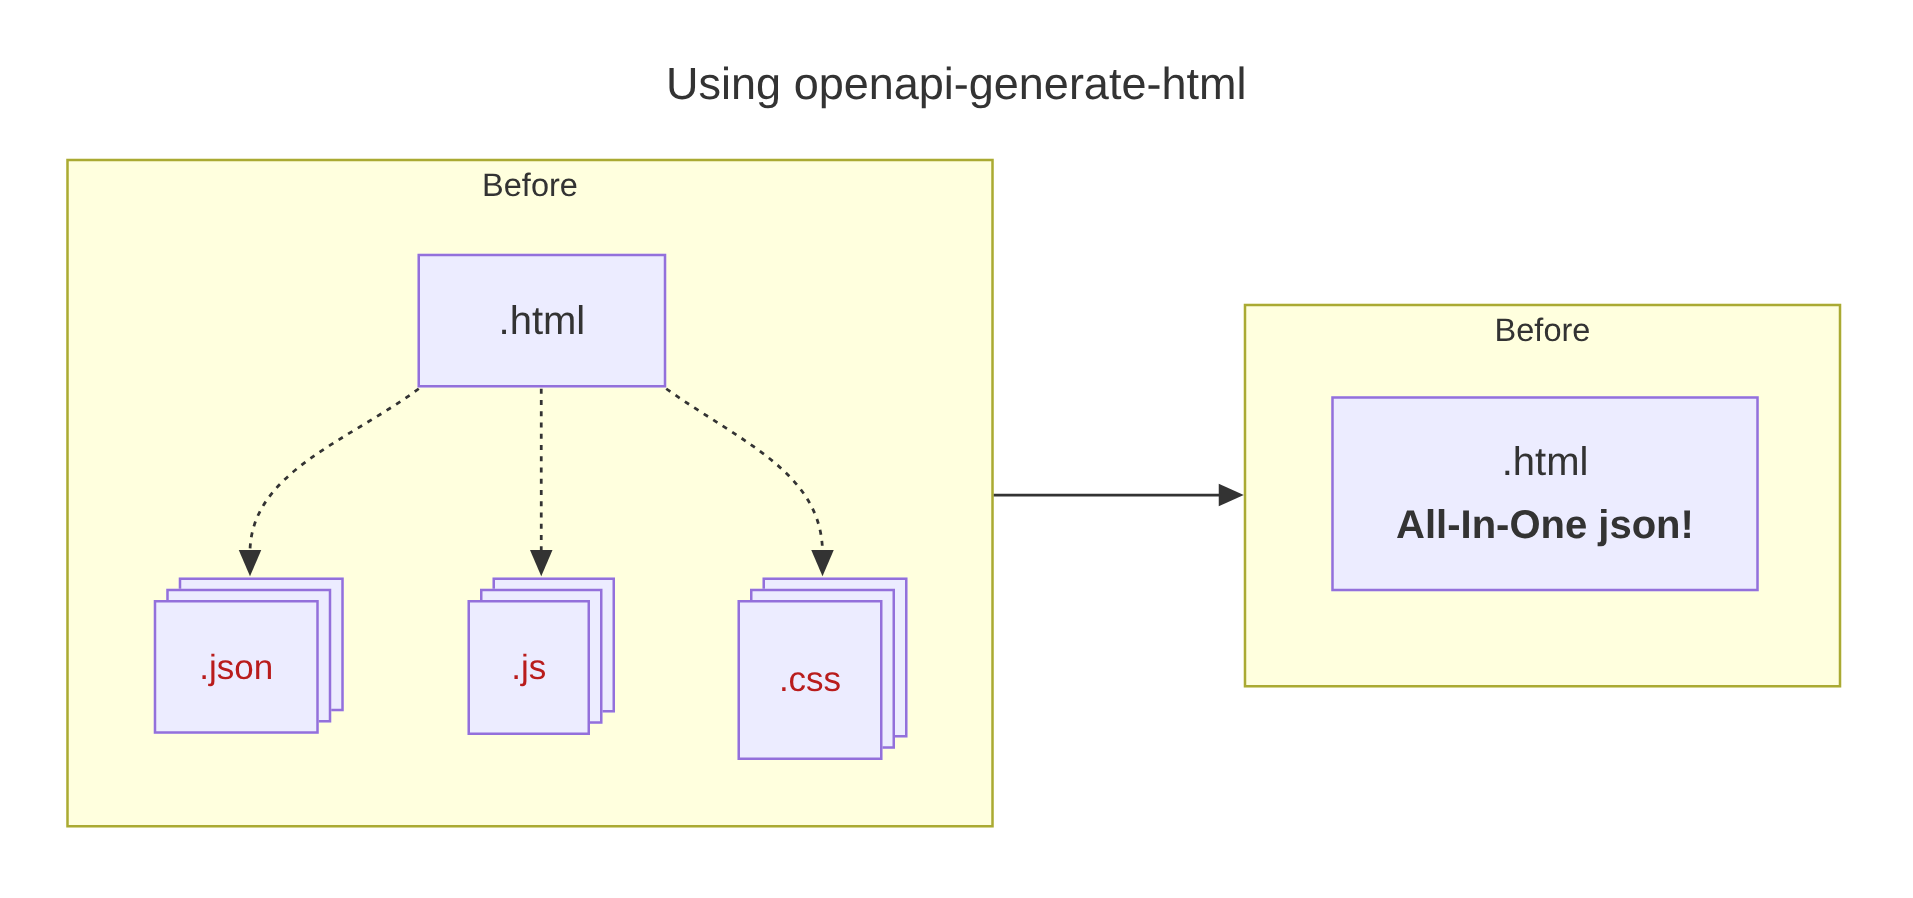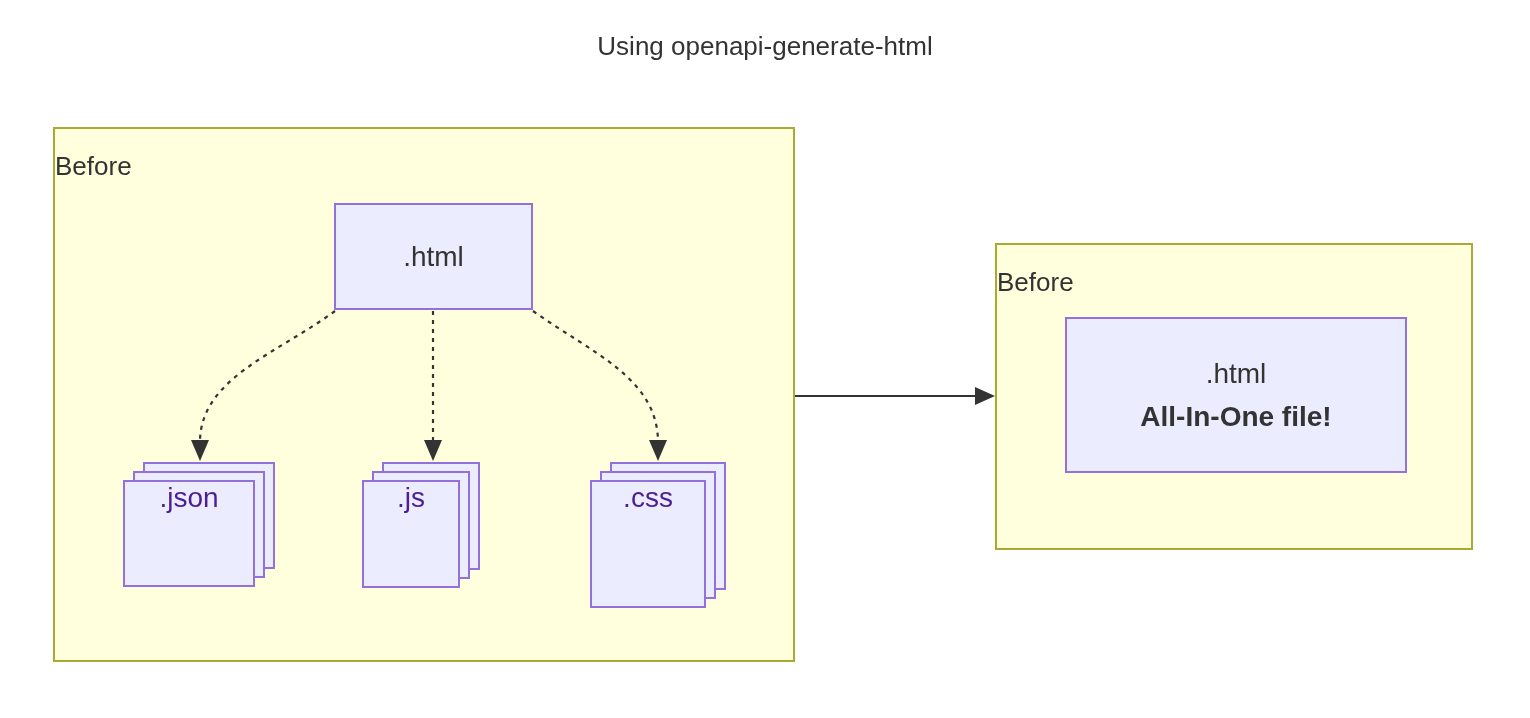--- a/index.html
+++ b/index.html
@@ -8,71 +8,72 @@
     position: relative;
     width: 1530px;
     height: 718px;
     background: #ffffff;
     font-family: "Liberation Sans", sans-serif;
     color: #333333;
     overflow: hidden;
   }
   .diagram-title {
     position: absolute;
-    top: 31px; left: 0; width: 1530px;
+    top: 46px; left: 0; width: 1530px;
     text-align: center;
-    font-size: 26px;
+    font-size: 36px;
     color: #333333;
   }
   .cluster {
     position: absolute;
     background: #ffffde;
     border: 2px solid #aaaa33;
   }
   .cluster-label {
     width: 100%;
-    margin-top: 22px;
+    text-align: center;
+    margin-top: 4px;
     font-size: 26px;
     color: #333333;
   }
   #cluster-before { left: 53px; top: 127px; width: 742px; height: 535px; }
   #cluster-after  { left: 995px; top: 243px; width: 478px; height: 307px; }
   .node {
     position: absolute;
     background: #ECECFF;
     border: 2px solid #9370DB;
     display: flex;
     flex-direction: column;
     align-items: center;
     justify-content: center;
-    font-size: 28px;
+    font-size: 32px;
     color: #333333;
     text-align: center;
   }
   
   #node-html-before { left: 334px; top: 203px; width: 199px; height: 107px; }
   #node-after-html  { left: 1065px; top: 317px; width: 342px; height: 156px; line-height: 1.55; }
   #node-after-html .line2 { font-weight: bold; }
   
   .stack { position: absolute; }
   .stack .layer {
     position: absolute;
     background: #ECECFF;
     border: 2px solid #9370DB;
   }
   .stack .front {
     display: flex;
-    align-items: flex-start;
+    align-items: center;
     justify-content: center;
     font-size: 28px;
-    color: #4c1d95;
+    color: #b91c1c;
   }
   #stack-json { left: 123px; top: 462px; width: 152px; height: 125px; }
   #stack-json .layer { width: 132px; height: 107px; }
-  #stack-js   { left: 362px; top: 462px; width: 118px; height: 126px; }
+  #stack-js   { left: 374px; top: 462px; width: 118px; height: 126px; }
   #stack-js .layer { width: 98px; height: 108px; }
   #stack-css  { left: 590px; top: 462px; width: 136px; height: 126px; }
   #stack-css .layer { width: 116px; height: 128px; }
   .stack .back  { left: 20px; top: 0; }
   .stack .mid   { left: 10px; top: 9px; }
   .stack .front { left: 0;   top: 18px; }
   #edge-layer {
     position: absolute;
     left: 0; top: 0;
     width: 1530px; height: 718px;
@@ -134,16 +135,16 @@
   <div class="stack" id="stack-css">
     <div class="layer back"></div>
     <div class="layer mid"></div>
     <div class="layer front">
       <span>.css</span>
     </div>
   </div>
 
   <div class="node" id="node-after-html">
     <span class="line1">.html</span>
-    <span class="line2">All-In-One file!</span>
+    <span class="line2">All-In-One json!</span>
   </div>
 
 </div>
 
 </body></html>

